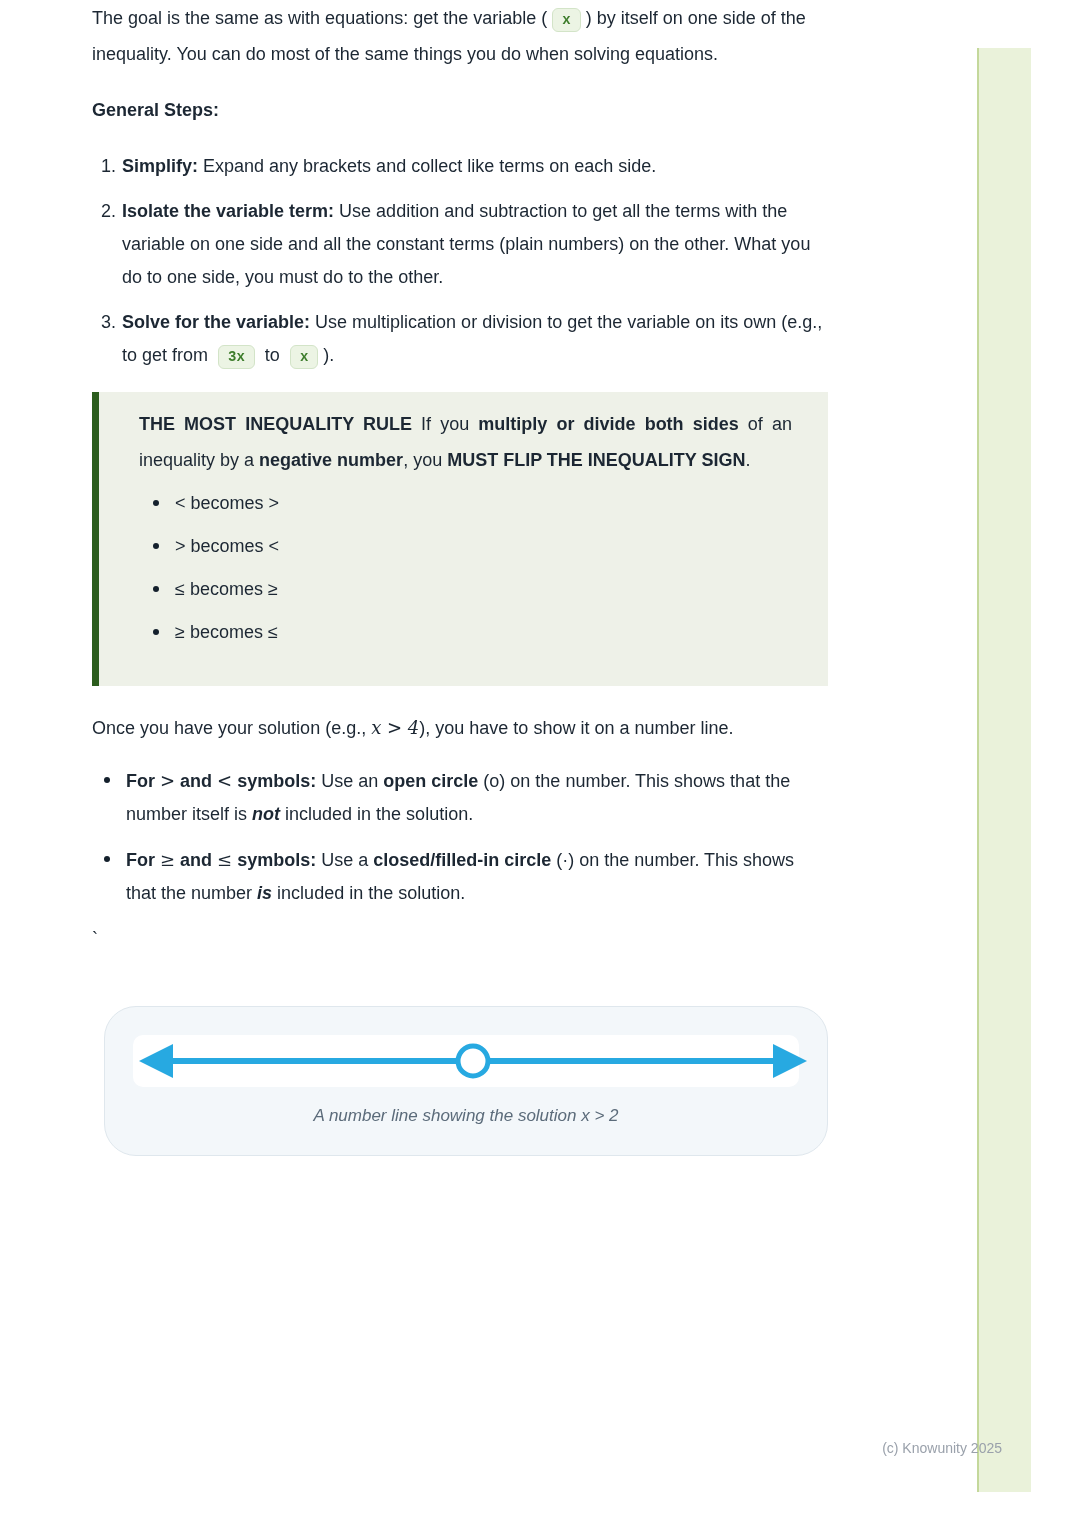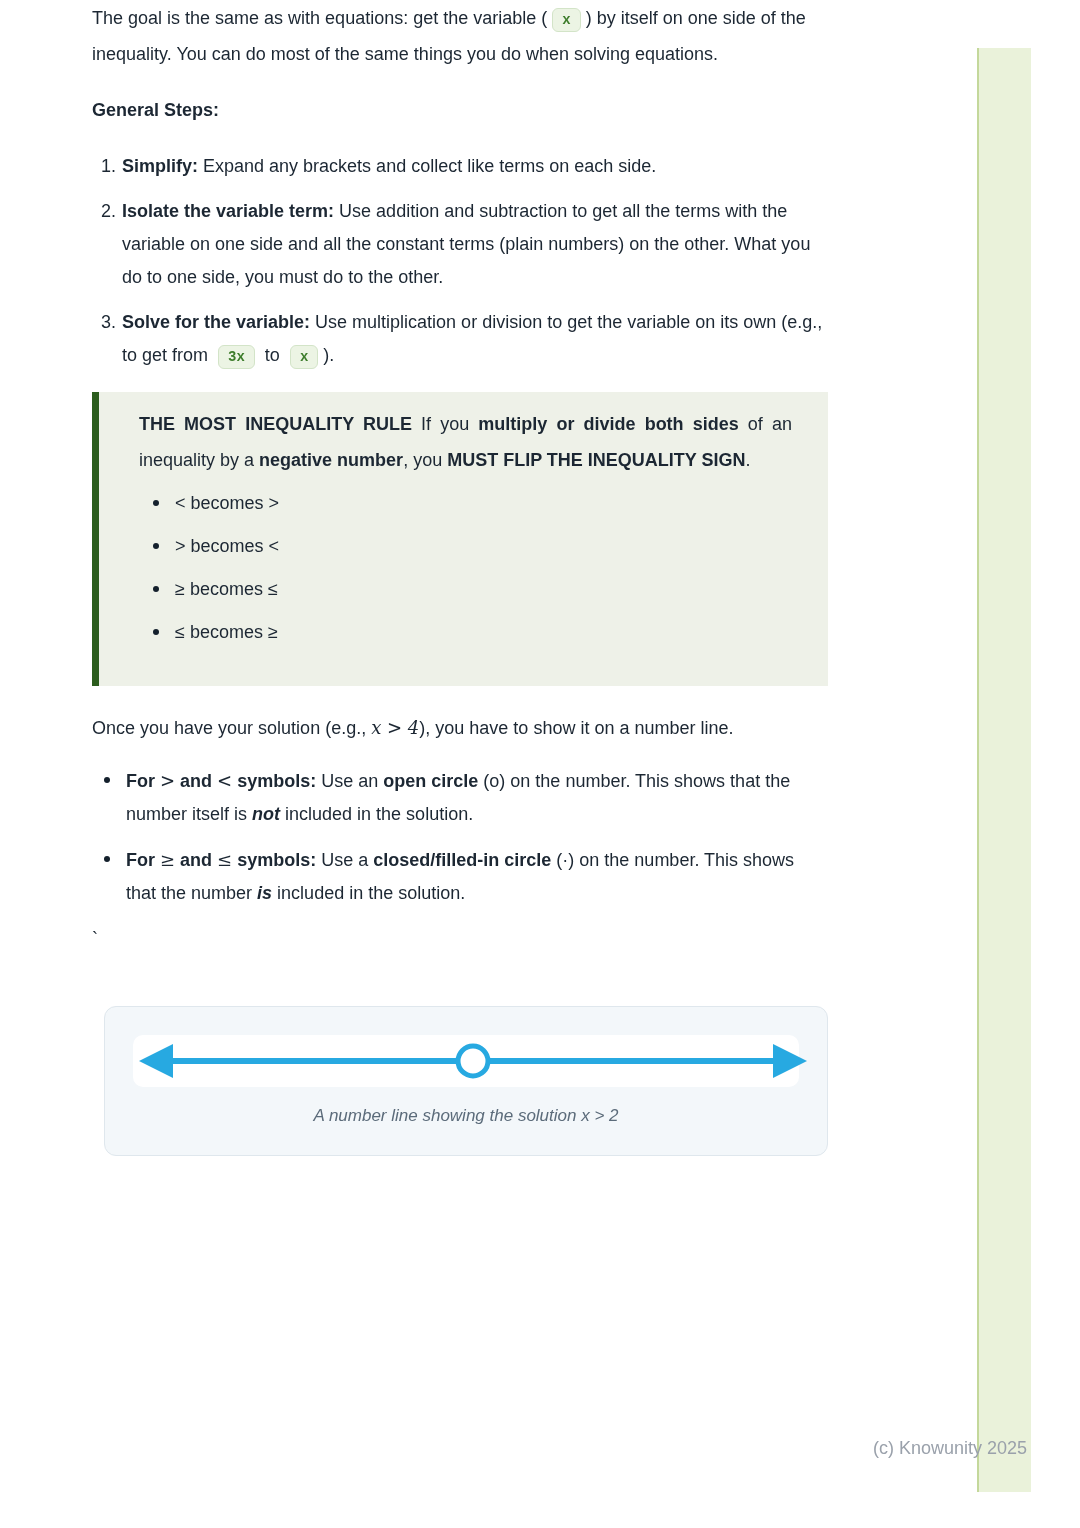--- a/index.html
+++ b/index.html
@@ -60,22 +60,22 @@
     margin-top:52px;background:var(--figure-bg);
     border:1px solid var(--figure-border);border-radius:12px;
     padding:28px 28px 26px 28px;
   }
   .track{background:#ffffff;border-radius:10px;height:52px;position:relative;}
   .figure-caption{
     margin-top:16px;text-align:center;font-style:italic;
     color:var(--muted);font-size:17px;line-height:26px;
   }
   .page-footer{
-    position:absolute;top:1440px;right:53px;z-index:5;
-    font-size:18px;line-height:16px;color:var(--footer);
+    position:absolute;top:1440px;right:78px;z-index:5;
+    font-size:14px;line-height:16px;color:var(--footer);
   }
   
   .r-plain{}
   .r-b{font-weight:700;}
   .r-i{font-style:italic;font-weight:bold;}
   .r-m{font-family:"DejaVu Serif", serif;font-style:italic;}
   .r-chip{
     display:inline-block;background:var(--chip-bg);border:1px solid var(--chip-border);
     border-radius:6px;color:var(--chip-text);
     font-family:"Liberation Mono", monospace;font-weight:700;font-size:14px;
@@ -114,46 +114,46 @@
       <li>
         <span class="dot"></span>
         <span>&lt; becomes &gt;</span>
       </li>
       <li>
         <span class="dot"></span>
         <span>&gt; becomes &lt;</span>
       </li>
       <li>
         <span class="dot"></span>
-        <span>≥ becomes ≤</span>
+        <span>≤ becomes ≥</span>
       </li>
       <li>
         <span class="dot"></span>
-        <span>≤ becomes ≥</span>
+        <span>≥ becomes ≤</span>
       </li>
     </ul>
   </div>
 
 
   <p class="para2"><span class="r-plain">Once you have your solution (e.g., </span><span class="r-m">x &gt; 4</span><span class="r-plain">), you have to show it on a number line.</span></p>
 
   <ul class="bullets2">
     <li>
       <span class="dot"></span>
       <span class="li-body"><span class="r-b">For </span><span class="r-m">&gt;</span><span class="r-b"> and </span><span class="r-m">&lt;</span><span class="r-b"> symbols:</span><span class="r-plain"> Use an </span><span class="r-b">open circle</span><span class="r-plain"> (o) on the number. This shows that the number itself is </span><span class="r-i">not</span><span class="r-plain"> included in the solution.</span></span>
     </li>
     <li>
       <span class="dot"></span>
       <span class="li-body"><span class="r-b">For </span><span class="r-m">≥</span><span class="r-b"> and </span><span class="r-m">≤</span><span class="r-b"> symbols:</span><span class="r-plain"> Use a </span><span class="r-b">closed/filled-in circle</span><span class="r-plain"> (·) on the number. This shows that the number </span><span class="r-i">is</span><span class="r-plain"> included in the solution.</span></span>
     </li>
   </ul>
 
   <p class="stray">`</p>
 
-  <figure class="figure" style="margin-left:12px;margin-right:0;">
+  <figure class="figure" style="margin-left:12px;margin-right:0;border-radius:32px;">
     <div class="track">
       <svg width="680" height="52" viewBox="0 0 680 52" style="display:block;">
         <line x1="22" y1="26" x2="658" y2="26" stroke="#27a9e1" stroke-width="6"></line>
         <polygon points="40,9 40,43 6,26" fill="#27a9e1"></polygon>
         <polygon points="640,9 640,43 674,26" fill="#27a9e1"></polygon>
         <circle cx="340" cy="26" r="15" fill="#ffffff" stroke="#27a9e1" stroke-width="5"></circle>
       </svg>
     </div>
     <figcaption class="figure-caption">A number line showing the solution x &gt; 2</figcaption>
   </figure>

